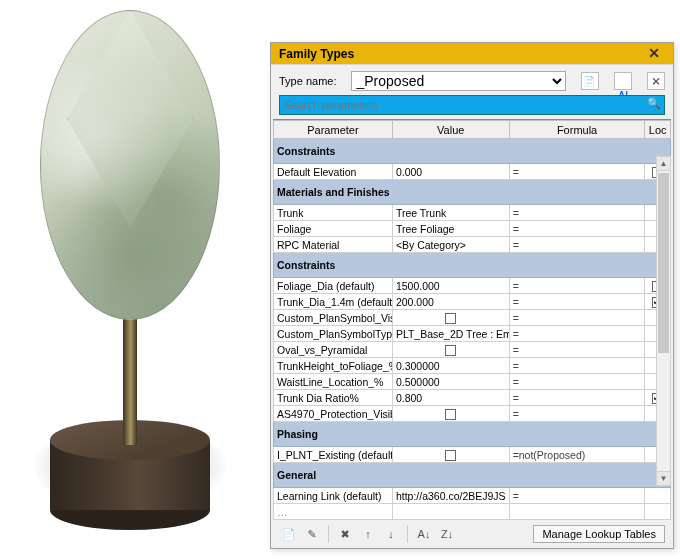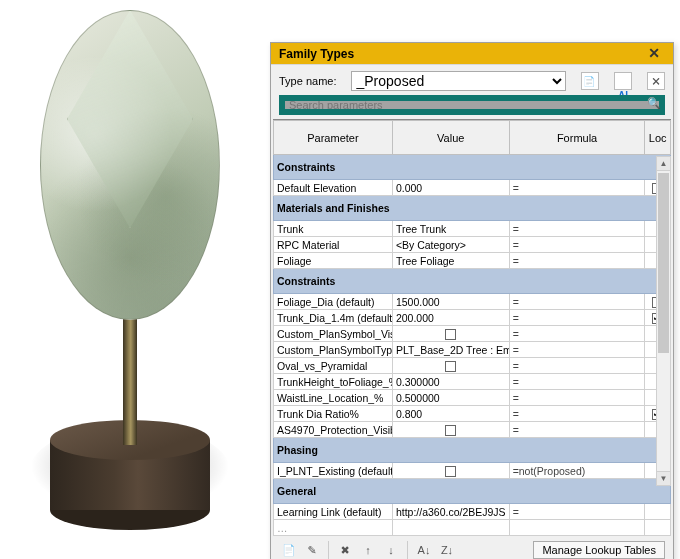--- a/index.html
+++ b/index.html
@@ -128,24 +128,24 @@
     font-size: 10px;
     color: #555;
   }
   .search-row {
     padding: 0 8px 4px 8px;
     position: relative;
   }
   .search-row input {
     width: 100%;
     height: 20px;
-    border: 6px solid #0f766e;
+    border: 1px solid #0f766e;
     padding: 0 18px 0 4px;
     font-size: 11px;
-    background: #a3a3a3;
+    background: #0ea5e9;
   }
   .search-row .mag {
     position: absolute;
     right: 12px; top: 2px;
     width: 14px; height: 14px;
     color: #888;
   }
   .grid-wrap {
     margin: 0 2px;
     border-top: 1px solid #888;
@@ -155,21 +155,21 @@
   }
   table.params {
     width: 100%;
     border-collapse: collapse;
     table-layout: fixed;
   }
   table.params th {
     background: #f0f0f0;
     border: 1px solid #c0c0c0;
     font-weight: normal;
-    height: 34px;
+    height: 18px;
     font-size: 11px;
     text-align: center;
     overflow: hidden;
   }
   table.params td {
     border: 1px solid #d0d0d0;
     height: 16px;
     padding: 0 3px;
     font-size: 10.5px;
     overflow: hidden;
@@ -320,28 +320,28 @@
           <tr class="group">
             <td colspan="4">Materials and Finishes</td>
           </tr>
           <tr>
             <td>Trunk</td>
             <td>Tree Trunk</td>
             <td class="formula">=</td>
             <td class="center"></td>
           </tr>
           <tr>
+            <td>Foliage</td>
+            <td>Tree Foliage</td>
+            <td class="formula">=</td>
+            <td class="center"></td>
+          </tr>
+          <tr>
             <td>RPC Material</td>
             <td>&lt;By Category&gt;</td>
-            <td class="formula">=</td>
-            <td class="center"></td>
-          </tr>
-          <tr>
-            <td>Foliage</td>
-            <td>Tree Foliage</td>
             <td class="formula">=</td>
             <td class="center"></td>
           </tr>
           <tr class="group">
             <td colspan="4">Constraints</td>
           </tr>
           <tr>
             <td>Foliage_Dia (default)</td>
             <td>1500.000</td>
             <td class="formula">=</td>

